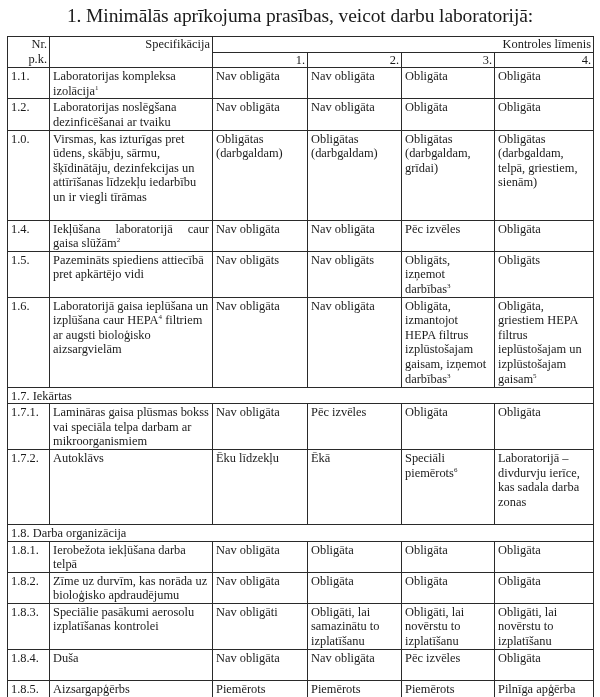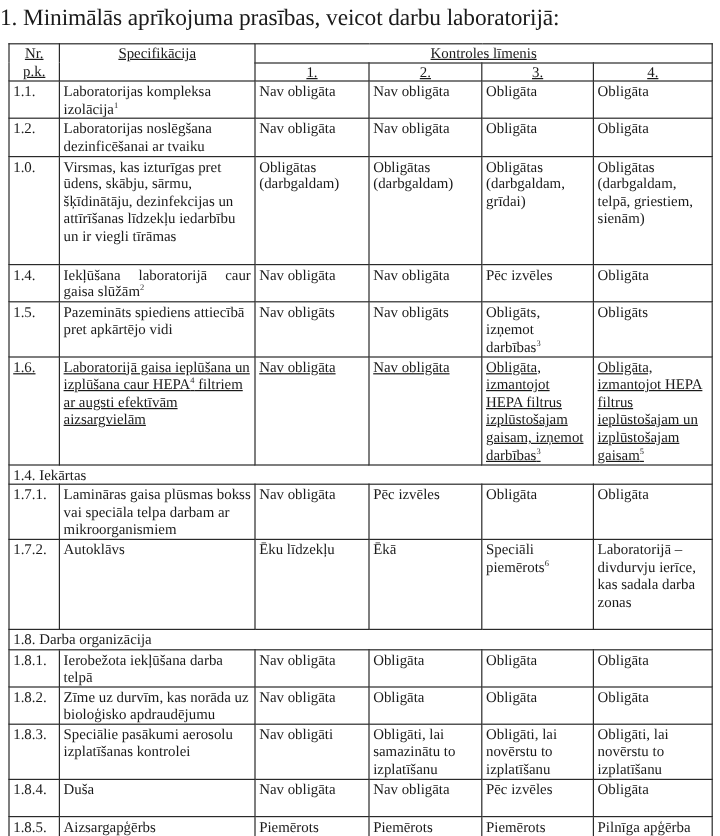--- a/index.html
+++ b/index.html
@@ -13,20 +13,21 @@
       position: relative;
       overflow: hidden;
       font-family: "Liberation Serif", "DejaVu Serif", serif;
       color: #1a1a1a;
     }
     .doc-title {
       position: absolute;
       left: 0;
       top: 5px;
       width: 600px;
+      text-align: center;
       font-size: 19.5px;
       line-height: 22px;
       letter-spacing: -0.1px;
     }
     table.req {
       position: absolute;
       left: 7px;
       top: 36px;
       width: 586px;
       border-collapse: collapse;
@@ -36,23 +37,22 @@
     }
     table.req td, table.req th {
       border: 1px solid #2a2a2a;
       vertical-align: top;
       padding: 1px 3px 0 3px;
       font-weight: normal;
       text-align: left;
       overflow: hidden;
     }
     table.req th {
-      text-align: center;
+      text-align: right;
       padding: 0 2px;
-      text-decoration: underline;
     }
     .col-nr { width: 42px; }
     .col-spec { width: 163px; }
     .col-l1 { width: 95px; }
     .col-l2 { width: 94px; }
     .col-l3 { width: 93px; }
     .col-l4 { width: 99px; }
     td.nr { padding-left: 3px; }
     td.section { padding-left: 3px; }
     sup { font-size: 7px; line-height: 0; vertical-align: 5px; }
@@ -121,30 +121,30 @@
         <td><span>Obligāta</span></td>
       </tr>
       <tr style="height: 30px;">
         <td class="nr">1.5.</td>
         <td><span>Pazemināts spiediens attiecībā pret apkārtējo vidi</span></td>
         <td><span>Nav obligāts</span></td>
         <td><span>Nav obligāts</span></td>
         <td><span>Obligāts, izņemot darbības</span><sup>3</sup></td>
         <td><span>Obligāts</span></td>
       </tr>
-      <tr style="height: 90px; text-decoration: underline;">
+      <tr style="height: 90px;">
         <td class="nr">1.6.</td>
-        <td><span>Laboratorijā gaisa ieplūšana un izplūšana caur HEPA</span><sup>4</sup><span> filtriem ar augsti efektīvām aizsargvielām</span></td>
+        <td><span>Laboratorijā gaisa ieplūšana un izplūšana caur HEPA</span><sup>4</sup><span> filtriem ar augsti bioloģisko aizsargvielām</span></td>
         <td><span>Nav obligāta</span></td>
         <td><span>Nav obligāta</span></td>
         <td><span>Obligāta, izmantojot HEPA filtrus izplūstošajam gaisam, izņemot darbības</span><sup>3</sup></td>
-        <td><span>Obligāta, izmantojot HEPA filtrus ieplūstošajam un izplūstošajam gaisam</span><sup>5</sup></td>
+        <td><span>Obligāta, griestiem HEPA filtrus ieplūstošajam un izplūstošajam gaisam</span><sup>5</sup></td>
       </tr>
       <tr style="height: 16px;">
-        <td colspan="6" class="section">1.4. Iekārtas</td>
+        <td colspan="6" class="section">1.7. Iekārtas</td>
       </tr>
       <tr style="height: 44px;">
         <td class="nr">1.7.1.</td>
         <td><span>Lamināras gaisa plūsmas bokss vai speciāla telpa darbam ar mikroorganismiem</span></td>
         <td><span>Nav obligāta</span></td>
         <td><span>Pēc izvēles</span></td>
         <td><span>Obligāta</span></td>
         <td><span>Obligāta</span></td>
       </tr>
       <tr style="height: 75px;">

